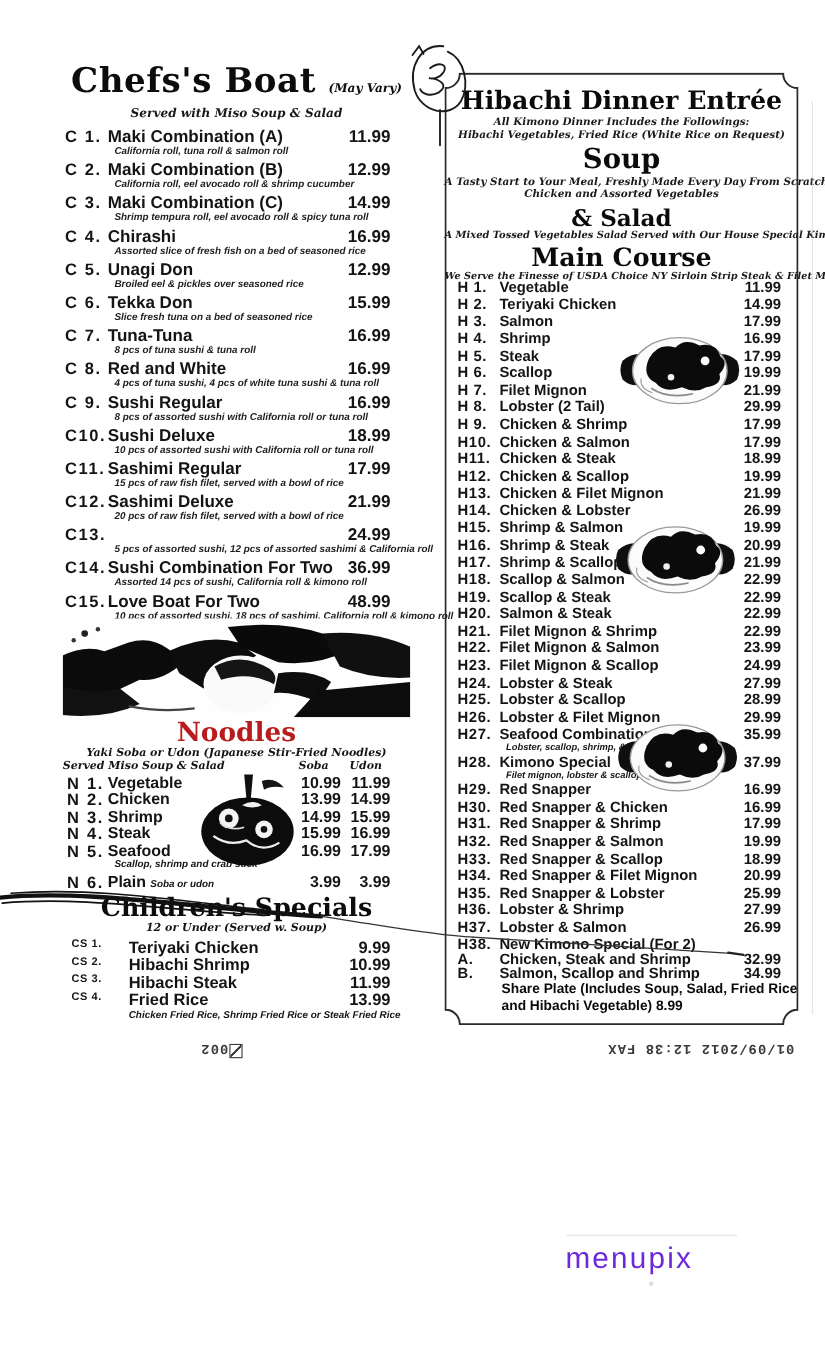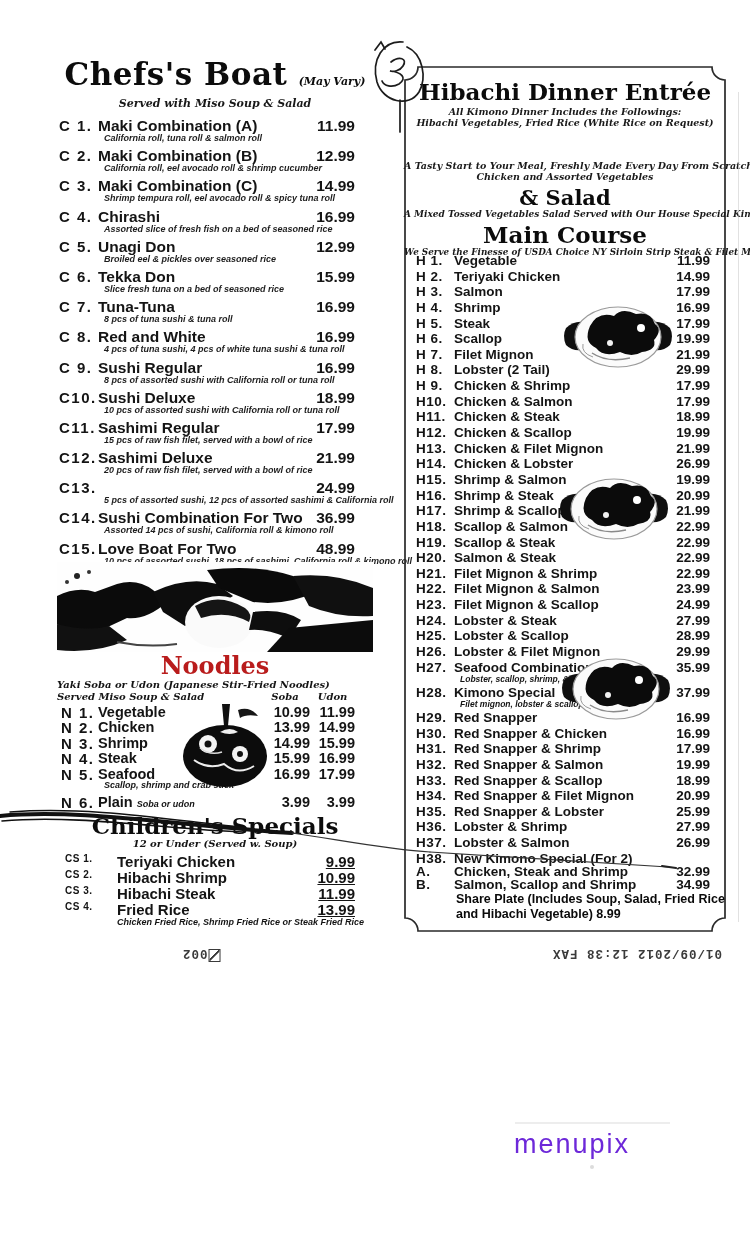--- a/index.html
+++ b/index.html
@@ -17,21 +17,21 @@
   .c-row{position:relative;height:30.2px;}
   .c-line{position:relative;height:17px;}
   .c-line .code{position:absolute;left:2px;top:0;font-weight:bold;font-size:15px;letter-spacing:1.5px;}
   .c-line .nm{position:absolute;left:41px;top:0;font-weight:bold;font-size:15.5px;white-space:nowrap;}
   .c-line .price{position:absolute;right:18px;top:0;font-weight:bold;font-size:15.5px;}
   .c-desc{position:absolute;left:47px;top:16px;font:italic 700 9px/10px "Liberation Sans",sans-serif;
           color:#1d1d1d;white-space:nowrap;}
   
   .noodles{position:absolute;left:57px;top:653px;width:316px;}
   .n-title{text-align:center;font-family:"DejaVu Serif",serif;font-weight:bold;font-size:24px;line-height:26px;color:#b91c1c;}
-  .n-sub1{text-align:left;font:italic bold 10px/12px "DejaVu Serif",serif;}
+  .n-sub1{text-align:center;font:italic bold 10px/12px "DejaVu Serif",serif;}
   .n-heads{position:relative;height:13px;font:italic bold 10px/12px "DejaVu Serif",serif;}
   .n-heads .served{position:absolute;left:0;width:230px;}
   .n-heads .soba{position:absolute;right:63px;width:50px;text-align:center;}
   .n-heads .udon{position:absolute;right:18px;width:45px;text-align:center;}
   .n-row{position:relative;}
   .n-line{position:relative;height:15.4px;}
   .n-line .code{position:absolute;left:4px;font-weight:bold;font-size:15px;letter-spacing:1.5px;}
   .n-line .nm{position:absolute;left:41px;font-weight:bold;font-size:14.5px;white-space:nowrap;}
   .n-line .inote{font:italic 700 9px "Liberation Sans",sans-serif;margin-left:4px;}
   .n-line .p1{position:absolute;right:63px;font-weight:bold;font-size:14.5px;}
@@ -40,21 +40,21 @@
   .n-row.gap{margin-top:4px;}
   
   .childs{position:absolute;left:57px;top:814px;width:316px;}
   .ch-title{text-align:center;font-family:"DejaVu Serif",serif;font-weight:bold;font-size:23px;line-height:24px;color:#0c0c0c;}
   .ch-sub{text-align:center;font:italic bold 10px/12px "DejaVu Serif",serif;}
   .ch-items{margin-top:3px;}
   .cs-row{position:relative;}
   .cs-line{position:relative;height:16px;}
   .cs-line .code{position:absolute;left:8px;font-weight:bold;font-size:10px;letter-spacing:.5px;}
   .cs-line .nm{position:absolute;left:60px;font-weight:bold;font-size:15px;white-space:nowrap;}
-  .cs-line .price{position:absolute;right:18px;font-weight:bold;font-size:15px;text-decoration:underline;}
+  .cs-line .price{position:absolute;right:18px;font-weight:bold;font-size:15px;}
   .cs-desc{font:italic 700 9px/10px "Liberation Sans",sans-serif;margin-left:60px;white-space:nowrap;}
   
   .panel{position:absolute;left:404px;top:66px;width:322px;height:866px;}
   .p-title{position:absolute;top:12px;left:0;right:0;text-align:center;font-family:"DejaVu Serif",serif;
            font-weight:bold;font-size:23px;color:#0b0b0b;white-space:nowrap;}
   .p-it{position:absolute;left:0;right:0;text-align:center;font:italic bold 9.5px/11px "DejaVu Serif",serif;color:#1a1a1a;white-space:nowrap;}
   .p-h{position:absolute;left:0;right:0;text-align:center;font-family:"DejaVu Serif",serif;font-weight:bold;color:#0b0b0b;}
   .h-items{position:absolute;left:0;right:0;top:187px;}
   .h-line{position:relative;height:15.65px;}
   .h-row.compact .h-line{height:13.1px;}
@@ -389,20 +389,21 @@
     </div>
 </section>
 
 <div class="panel">
   <svg class="abs" style="left:0;top:0" width="322" height="866">
     <path d="M14,1 H308 A13,13 0 0 0 321,14 V852 A13,13 0 0 0 308,865 H14 A13,13 0 0 0 1,852 V14 A13,13 0 0 0 14,1 Z" fill="none" stroke="#2a2a2a" stroke-width="1.7"></path>
   </svg>
   <div class="p-title">Hibachi Dinner Entrée</div>
   <div class="p-it" style="top:40px">All Kimono Dinner Includes the Followings:</div>
   <div class="p-it" style="top:51px">Hibachi Vegetables, Fried Rice (White Rice on Request)</div>
+  <div class="p-h" style="top:64px;font-size:25px">Soup</div>
   <div class="p-it" style="top:94px">A Tasty Start to Your Meal, Freshly Made Every Day From Scratch with Beef,</div>
   <div class="p-it" style="top:105px">Chicken and Assorted Vegetables</div>
   <div class="p-h" style="top:119px;font-size:21px">&amp; Salad</div>
   <div class="p-it" style="top:143px;font-size:9px">A Mixed Tossed Vegetables Salad Served with Our House Special Kimono Dressing</div>
   <div class="p-h" style="top:155px;font-size:23px">Main Course</div>
   <div class="p-it" style="top:181px;font-size:8.8px">We Serve the Finesse of USDA Choice NY Sirloin Strip Steak &amp; Filet Mignon Beef Tenderloin</div>
   <div class="h-items">
 
       <div class="h-row">
         <div class="h-line">

